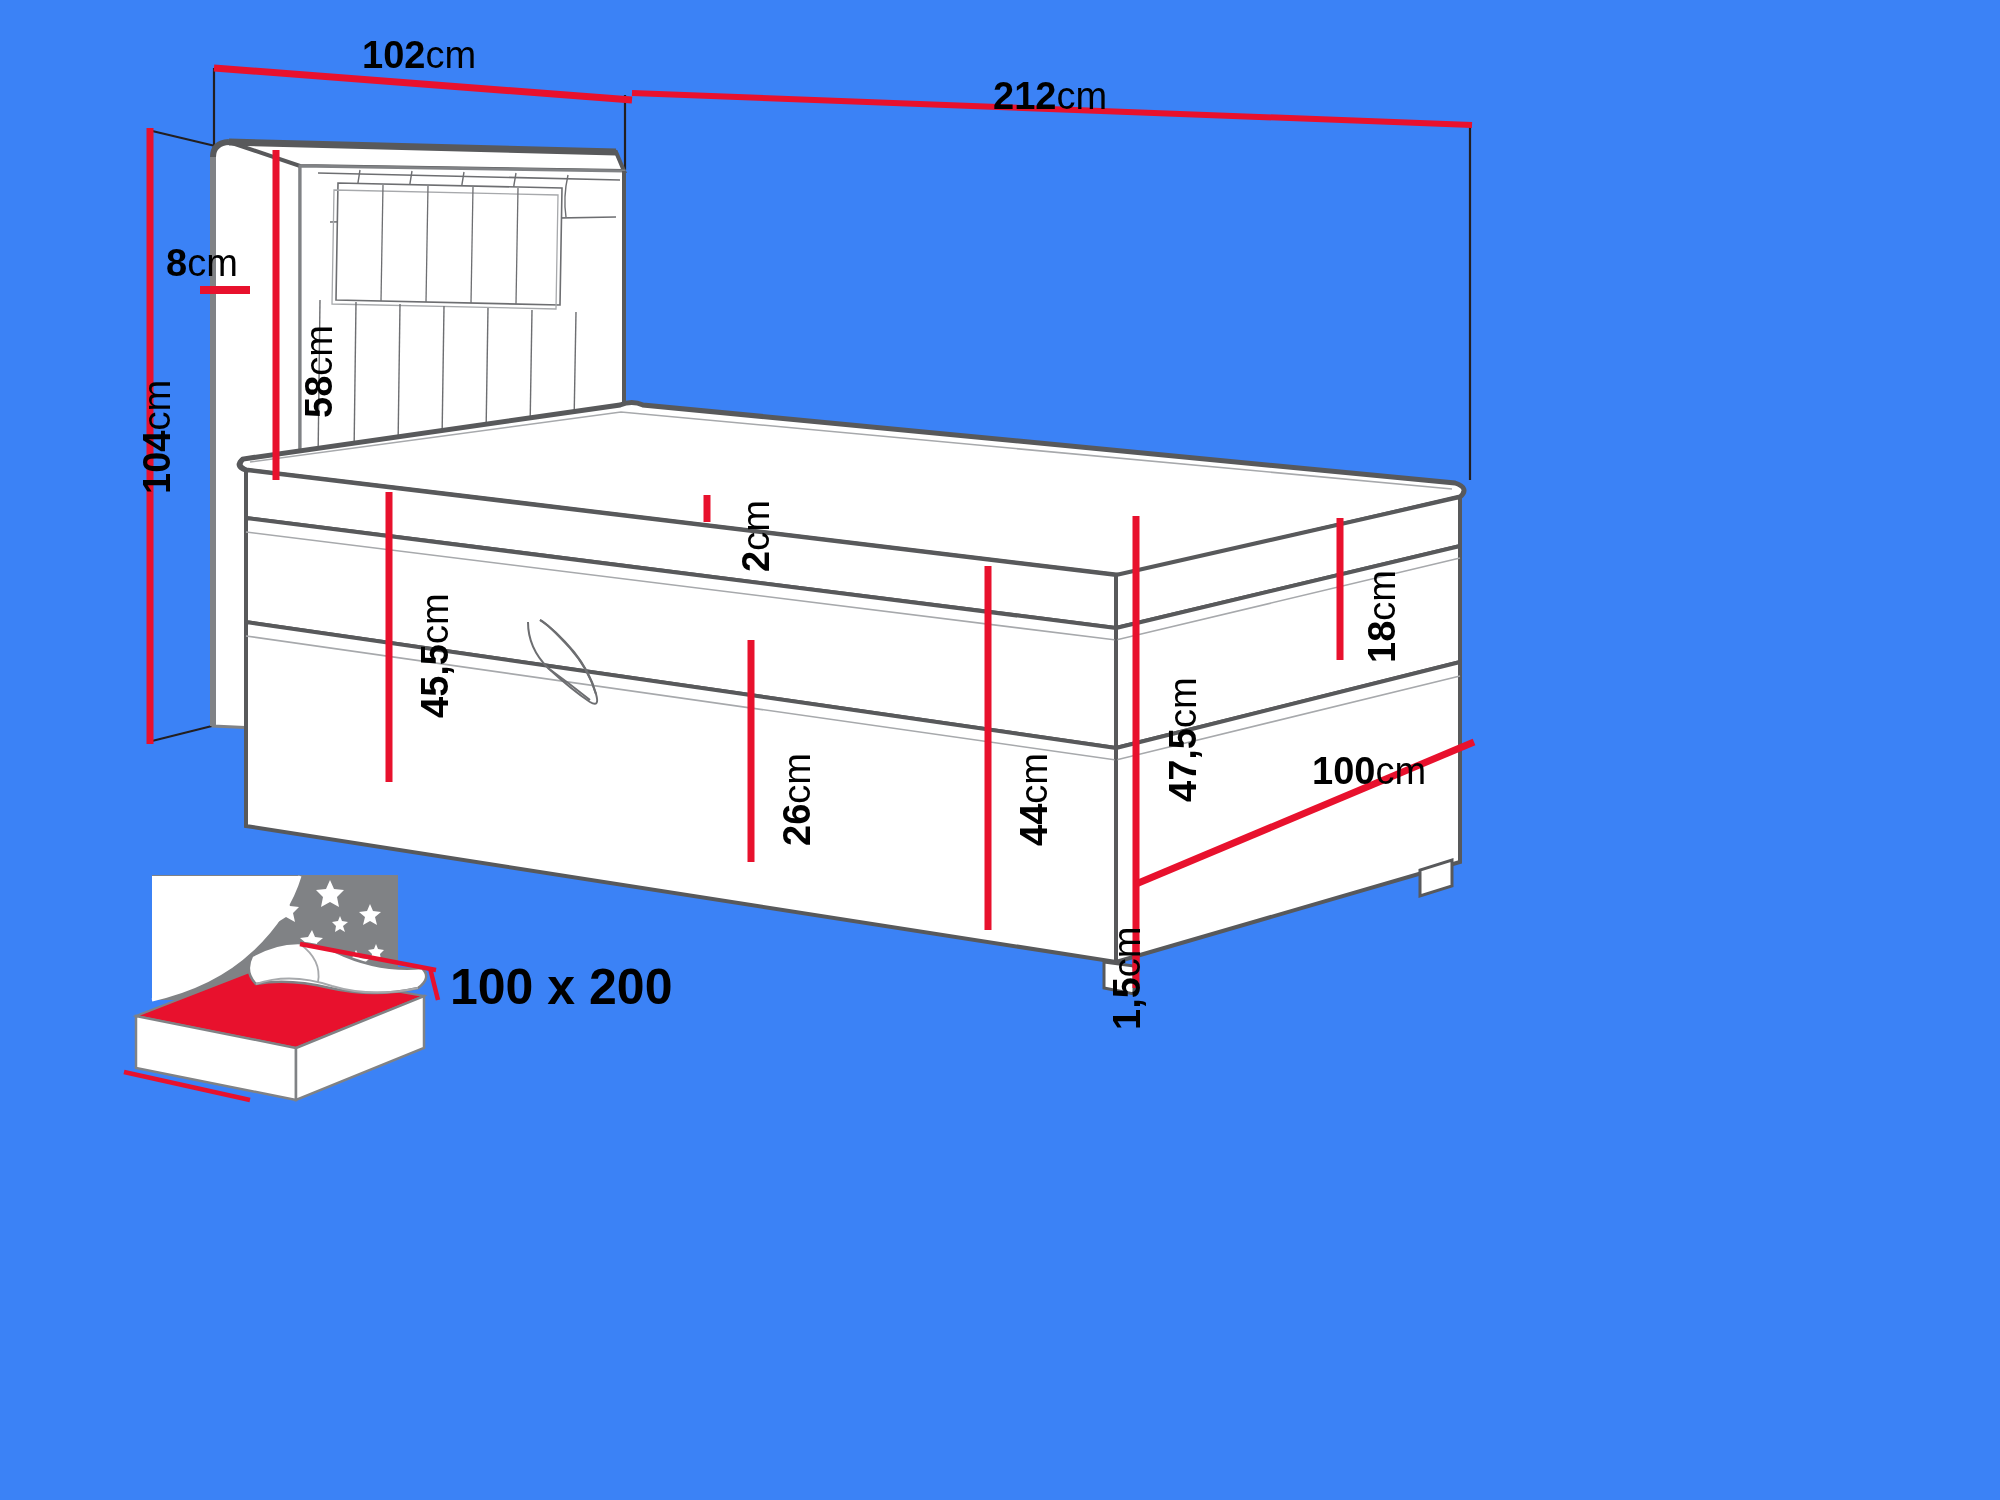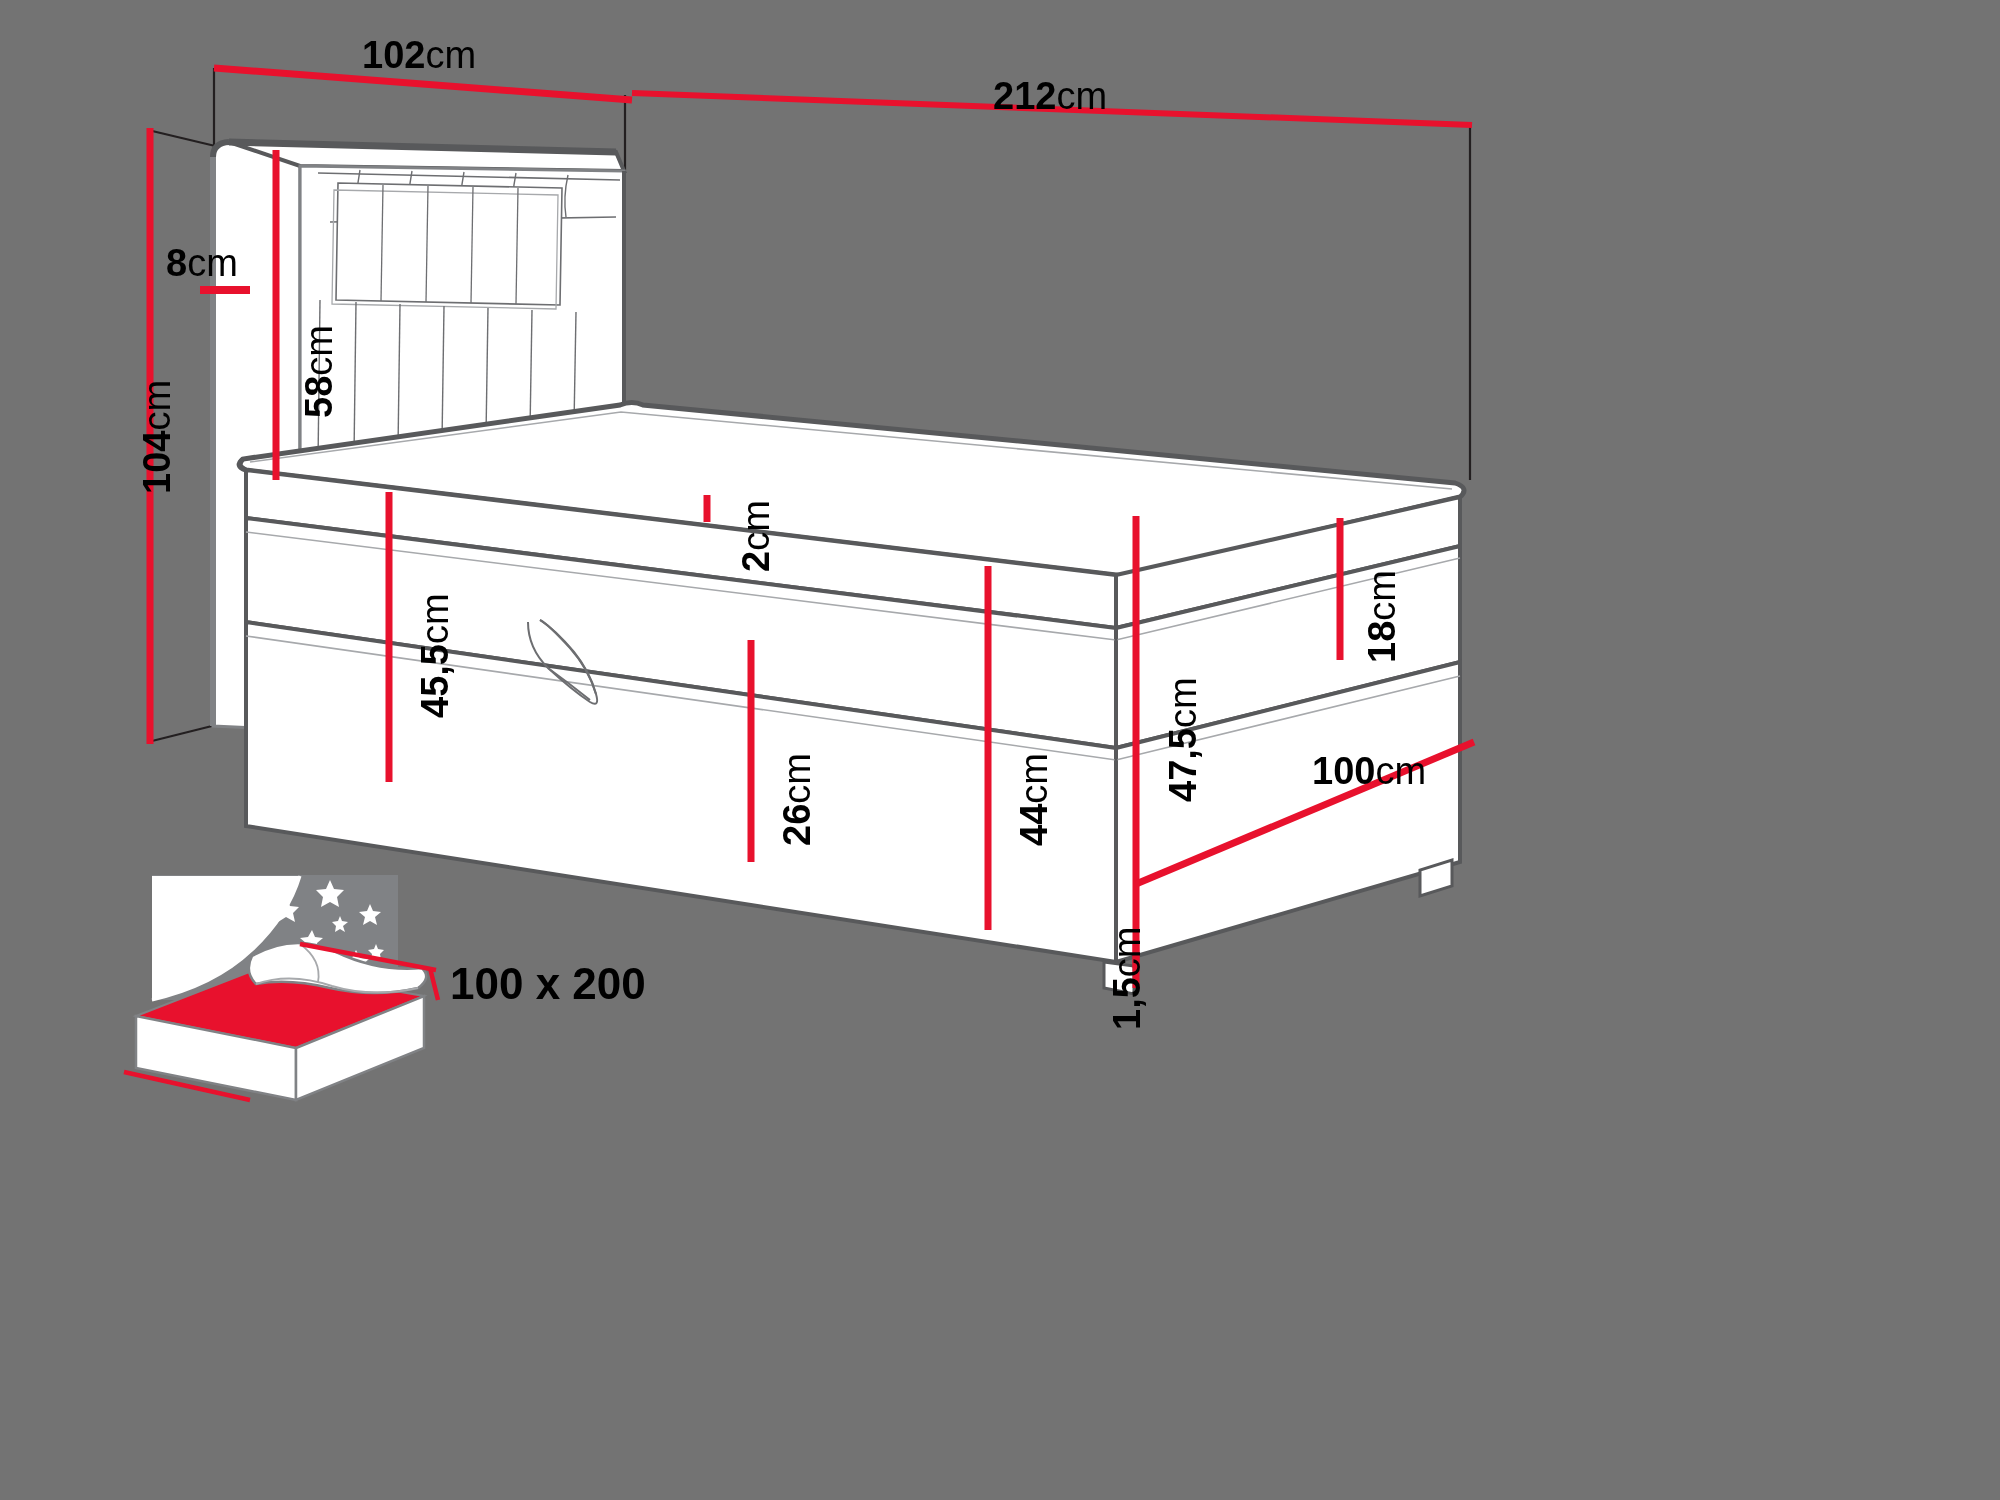--- a/index.html
+++ b/index.html
@@ -1,17 +1,17 @@
 <!DOCTYPE html>
 <html><head>
 <meta charset="utf-8">
 <style>
   html,body{margin:0;padding:0;background:#ffffff;}
   body{width:2000px;height:1500px;overflow:hidden;font-family:"Liberation Sans",sans-serif;}
-  #stage{position:relative;width:2000px;height:1500px;background:#737373;}
+  #stage{position:relative;width:2000px;height:1500px;background:#3b82f6;}
   #stage svg{position:absolute;left:0;top:0;}
   .dimtext{
     position:absolute;
     font-family:"Liberation Sans",sans-serif;
     color:#000;
     white-space:nowrap;
     line-height:1;
     user-select:none;
   }
   .dimtext .num{font-weight:bold;}
@@ -261,15 +261,15 @@
   </div>
 
   <div class="dimtext rot90" style="left:1108px; top:1030px; font-size:38px;">
     <span class="num">1,5</span><span class="unit">cm</span>
   </div>
 
   <div class="dimtext" style="left:1312px; top:752px; font-size:38px;">
     <span class="num">100</span><span class="unit">cm</span>
   </div>
 
-  <div class="sizebadge" style="left:450px; top:962px; font-size:44px;">100 x 200</div>
+  <div class="sizebadge" style="left:450px; top:962px; font-size:50px;">100 x 200</div>
 
 </div>
 
 </body></html>

